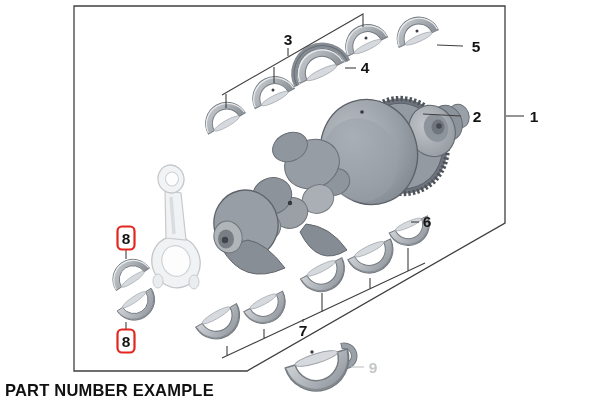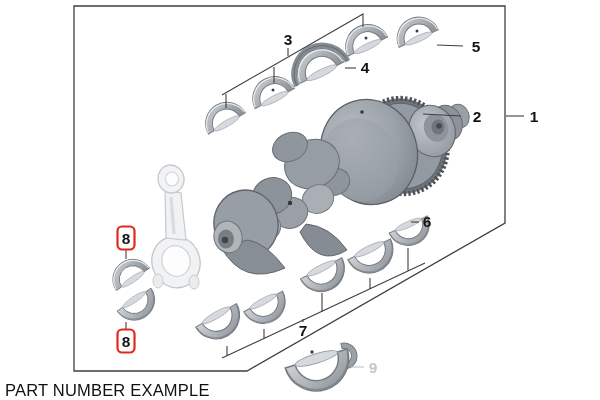--- a/index.html
+++ b/index.html
@@ -8,21 +8,21 @@
     width:600px;height:400px;
     background:#ffffff;
     overflow:hidden;
     font-family:"Liberation Sans",sans-serif;
   }
   .stage svg{position:absolute;left:0;top:0;}
   .caption{
     position:absolute;
     left:5px;top:381px;
     font-size:16.5px;
-    font-weight:400;
+    font-weight:700;
     letter-spacing:0.2px;
     color:#101010;
     white-space:nowrap;
     text-align:center;
   }
   text.callout{
     font-family:"Liberation Sans",sans-serif;
     font-weight:bold;
     font-size:15.5px;
     fill:#141414;

